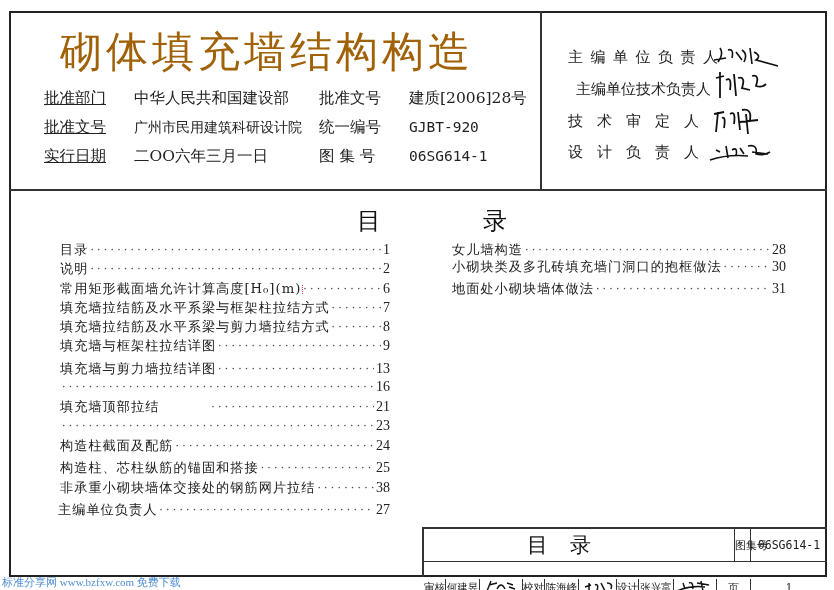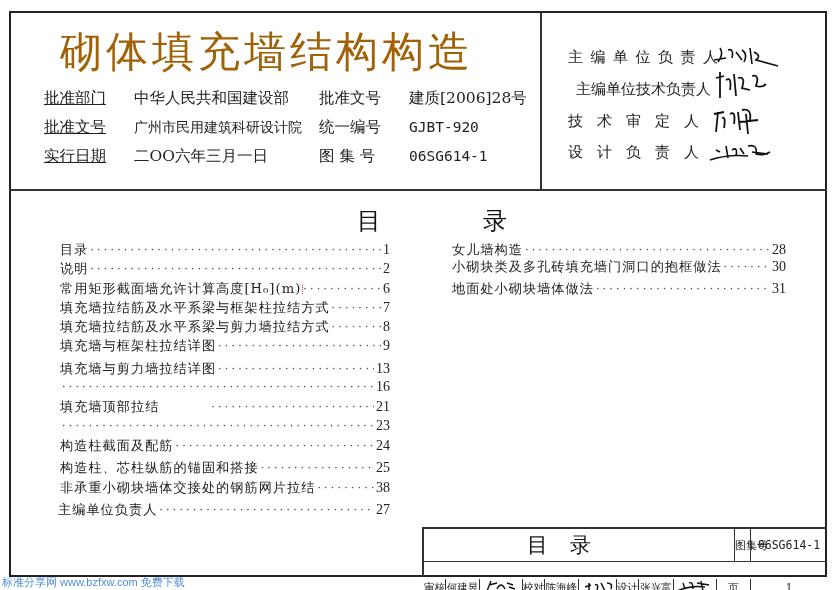--- a/index.html
+++ b/index.html
@@ -48,21 +48,21 @@
 
   .titleblock { position: absolute; left: 422px; top: 527px; width: 405px; height: 50px; border-top: 2px solid #333; border-left: 2px solid #333; }
   .tb-row1 { position: absolute; left: 0; top: 0; width: 403px; height: 33px; border-bottom: 1.5px solid #333; }
   .tb-name { position: absolute; left: 0; top: 0; width: 292px; height: 33px; font-family: "DejaVu Sans", sans-serif; font-size: 21px; text-align: center; line-height: 33px; letter-spacing: 22px; color: #111; }
   .tb-cell { position: absolute; top: 0; height: 100%; border-left: 1.2px solid #333; font-size: 11px; text-align: center; white-space: nowrap; display: flex; align-items: center; justify-content: center; }
   .tb-row2 { position: absolute; left: 0; top: 50px; width: 403px; height: 16px; font-size: 10.5px; }
   .tb-row2 .c { position: absolute; top: 0; height: 16px; line-height: 16px; border-left: 1.2px solid #333; text-align: center; white-space: nowrap; }
   .tb-row2 .c:first-child { border-left: none; }
   .mono { font-family: "DejaVu Sans Mono", monospace; }
 
-  .watermark { position: absolute; left: 2px; top: 575px; font-size: 11px; color: #4f8fd6; white-space: nowrap; font-family: Liberation Sans, sans-serif; }
+  .watermark { position: absolute; left: 2px; top: 575px; font-size: 11px; color: #4f8fd6; white-space: nowrap; font-family: Liberation Serif, serif; }
   .redmark { position: absolute; left: 302px; top: 285px; width: 2px; height: 9px; border-left: 1.5px dotted #e0423c; }
 </style>
 </head>
 <body>
 
 <div class="frame"></div>
 <div class="hdr-divider-h"></div>
 <div class="hdr-divider-v"></div>
 
 <div class="main-title">砌体填充墙结构构造</div>

